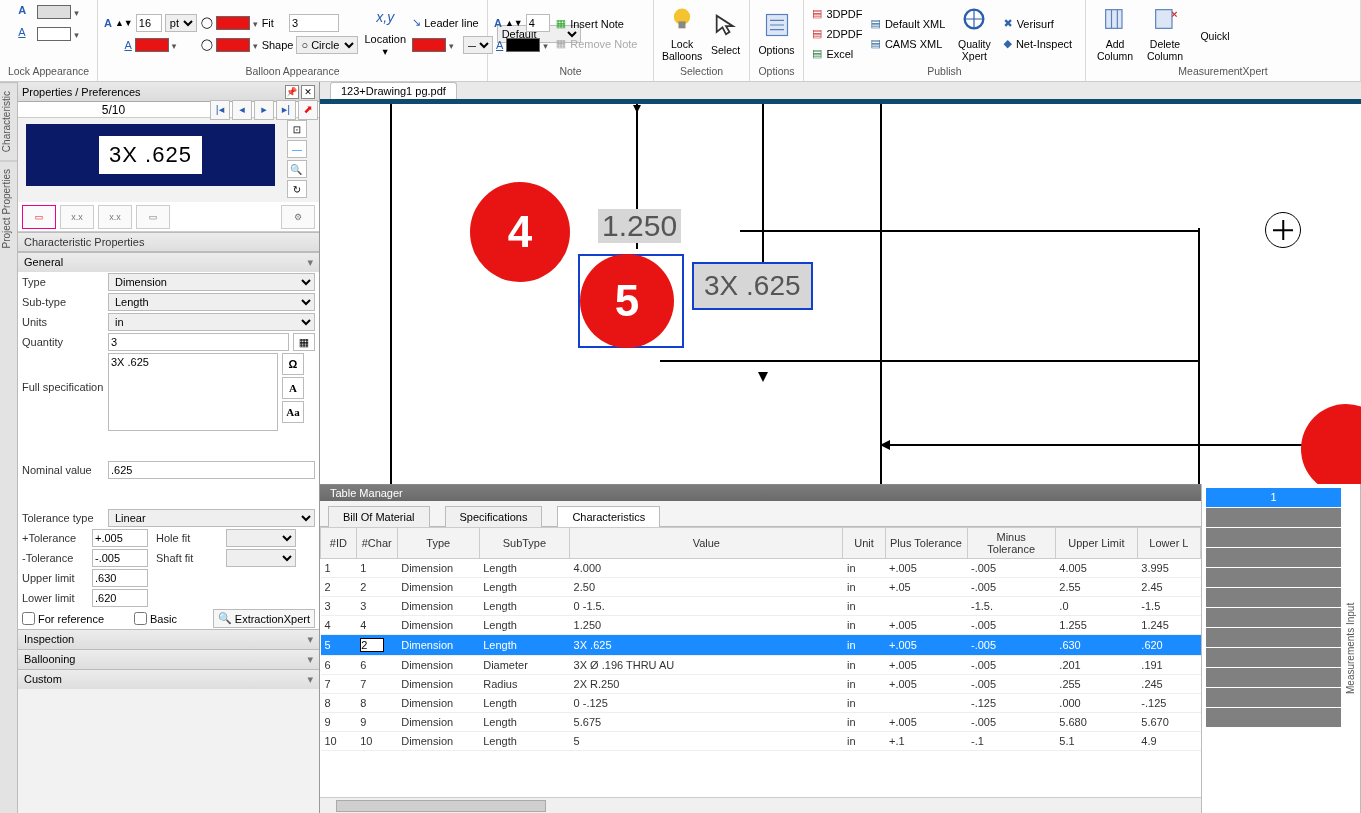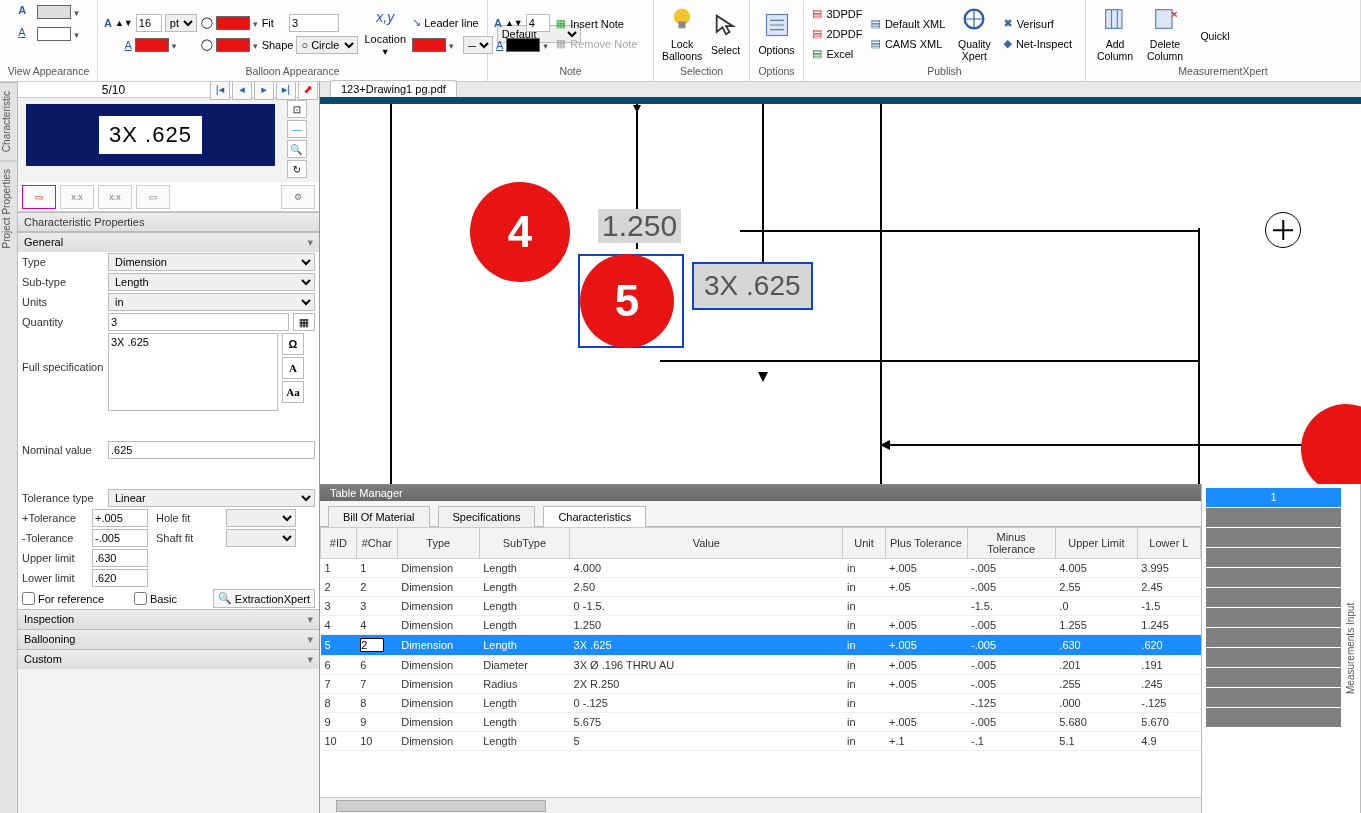--- a/index.html
+++ b/index.html
@@ -17,21 +17,21 @@
 .rb-btn-large .lbl { font-size: 10.5px; text-align: center; line-height: 1.1; margin-top: 6px; }
 .rb-btn-wide { display: flex; align-items: center; gap: 4px; height: 18px; cursor: pointer; padding: 0 2px; }
 .rb-input { border: 1px solid #bbb; height: 18px; padding: 0 2px; font-size: 11px; }
 .rb-select { border: 1px solid #bbb; height: 18px; font-size: 11px; }
 .color-swatch { width: 34px; height: 14px; border: 1px solid #666; }
 .red-swatch { background: #e81313; }
 .black-swatch { background: #000; }
 .svg-icon { width: 28px; height: 28px; }
 
 
-.doc-tabs { height: 22px; background: #e9e9e9; border-bottom: 7px solid #0c4a6e; display: flex; align-items: flex-end; padding-left: 330px; }
+.doc-tabs { height: 22px; background: #e9e9e9; border-bottom: 5px solid #0c4a6e; display: flex; align-items: flex-end; padding-left: 330px; }
 .doc-tab { background: #fff; border: 1px solid #bfbfbf; border-bottom: none; padding: 2px 10px; font-size: 11px; border-radius: 3px 3px 0 0; }
 
 
 .left-panel { position: absolute; left: 0; top: 82px; width: 320px; bottom: 0; border-right: 1px solid #999; background: #f2f2f2; display: flex; }
 .side-tabs { width: 18px; background: #e3e3e3; display: flex; flex-direction: column; border-right: 1px solid #bbb; }
 .side-tab { writing-mode: vertical-rl; transform: rotate(180deg); padding: 8px 1px; font-size: 10px; color: #555; border-bottom: 1px solid #bbb; text-align: center; }
 .panel-content { flex:1; display:flex; flex-direction:column; overflow:hidden; }
 .panel-header { background: linear-gradient(#e9e9e9,#dcdcdc); height: 20px; display:flex; align-items:center; padding: 0 4px; border-bottom:1px solid #aaa; font-size: 11px; justify-content:space-between;}
 .panel-header .btns { display:flex; gap:2px; }
 .panel-header .btns div { width:14px;height:14px;border:1px solid #888;background:#fff;display:flex;align-items:center;justify-content:center;font-size:9px;cursor:pointer;}
@@ -74,21 +74,21 @@
 .crosshair { position:absolute; right:60px; top:108px; width:36px;height:36px;border:1.5px solid #000;border-radius:50%;}
 .crosshair::before,.crosshair::after{content:"";position:absolute;background:#000;}
 .crosshair::before{left:50%;top:20%;bottom:20%;width:1.5px;transform:translateX(-50%);}
 .crosshair::after{top:50%;left:20%;right:20%;height:1.5px;transform:translateY(-50%);}
 .dline { position:absolute; background:#000;}
 
 
 .table-mgr { position:absolute; left:320px; top:484px; right:0; bottom:0; display:flex;}
 .tm-main { flex:1; display:flex; flex-direction:column; border-top:1px solid #888;}
 .tm-header { background:linear-gradient(#7d7d7d,#6a6a6a); color:#fff; padding:2px 10px; font-size:11px;}
-.tm-tabs { display:flex; border-bottom:1px solid #bbb; background:#f4f4f4; padding:4px 8px 0 8px; gap:8px;}
+.tm-tabs { display:flex; border-bottom:1px solid #bbb; background:#f4f4f4; padding:4px 8px 0 8px; gap:15px;}
 .tm-tab { padding:4px 14px; border:1px solid #bbb; background:#f0f0f0; border-bottom:none; font-size:11px; cursor:pointer; position:relative; top:1px;}
 .tm-tab.active { background:#fff; }
 .tm-grid { flex:1; overflow:auto; background:#fff;}
 .tm-grid table { border-collapse:collapse; width:100%; }
 .tm-grid th { background:#f3f3f3; border:1px solid #ccc; font-weight:normal; font-size:11px; padding:3px 4px; color:#333; position:sticky; top:0;}
 .tm-grid td { border-bottom:1px solid #eee; padding:3px 4px; font-size:11px; color:#333;}
 .tm-grid tr.sel td { background:#1a8cff; color:#fff;}
 .tm-grid tr.sel td input{ border:1px solid #000; background:#fff; width:24px; font-size:11px;}
 .tm-scroll { height:16px; background:#f0f0f0; border-top:1px solid #ccc; position:relative;}
 .tm-scroll-thumb { position:absolute; left:16px; top:2px; height:12px; width:210px; background:#cfcfcf; border:1px solid #aaa;}
@@ -110,21 +110,21 @@
           <span class="rb-icon" style="color:#2a5db0;font-weight:bold">A</span>
           <div class="color-swatch" style="background:#ddd"></div>
           <span class="dd-arrow"></span>
         </div>
       <div class="rb-row">
           <span class="rb-icon" style="color:#2a5db0;text-decoration:underline">A</span>
           <div class="color-swatch" style="background:#fff"></div>
           <span class="dd-arrow"></span>
         </div>
     </div>
-    <div class="ribbon-group-label">View Appearance</div>
+    <div class="ribbon-group-label">Lock Appearance</div>
   </div>
 
   <div class="ribbon-group" style="width:390px">
     <div class="ribbon-body">
       <div class="rb-col">
         <div class="rb-row">
             <span style="color:#2a5db0;font-weight:bold">A</span>
             <span style="font-size:9px">▲▼</span>
             <input class="rb-input" style="width: 26px;" value="16">
             <select class="rb-select" style="width:32px"><option>pt</option></select>
@@ -304,20 +304,27 @@
 <div class="doc-tabs">
   <div class="doc-tab">123+Drawing1 pg.pdf</div>
 </div>
 
 <div class="left-panel">
   <div class="side-tabs">
     <div class="side-tab">Characteristic</div>
     <div class="side-tab">Project Properties</div>
   </div>
   <div class="panel-content">
+    <div class="panel-header">
+      <span>Properties / Preferences</span>
+      <div class="btns">
+          <div>📌</div>
+          <div>✕</div>
+        </div>
+    </div>
     <div class="nav-row">
       <div class="nav-counter">5/10</div>
       <div class="nav-btn">|◂</div>
       <div class="nav-btn">◂</div>
       <div class="nav-btn">▸</div>
       <div class="nav-btn">▸|</div>
       <div class="nav-btn" style="color:#e81313">⬈</div>
     </div>
     <div class="preview-row">
       <div class="preview-wrap">

